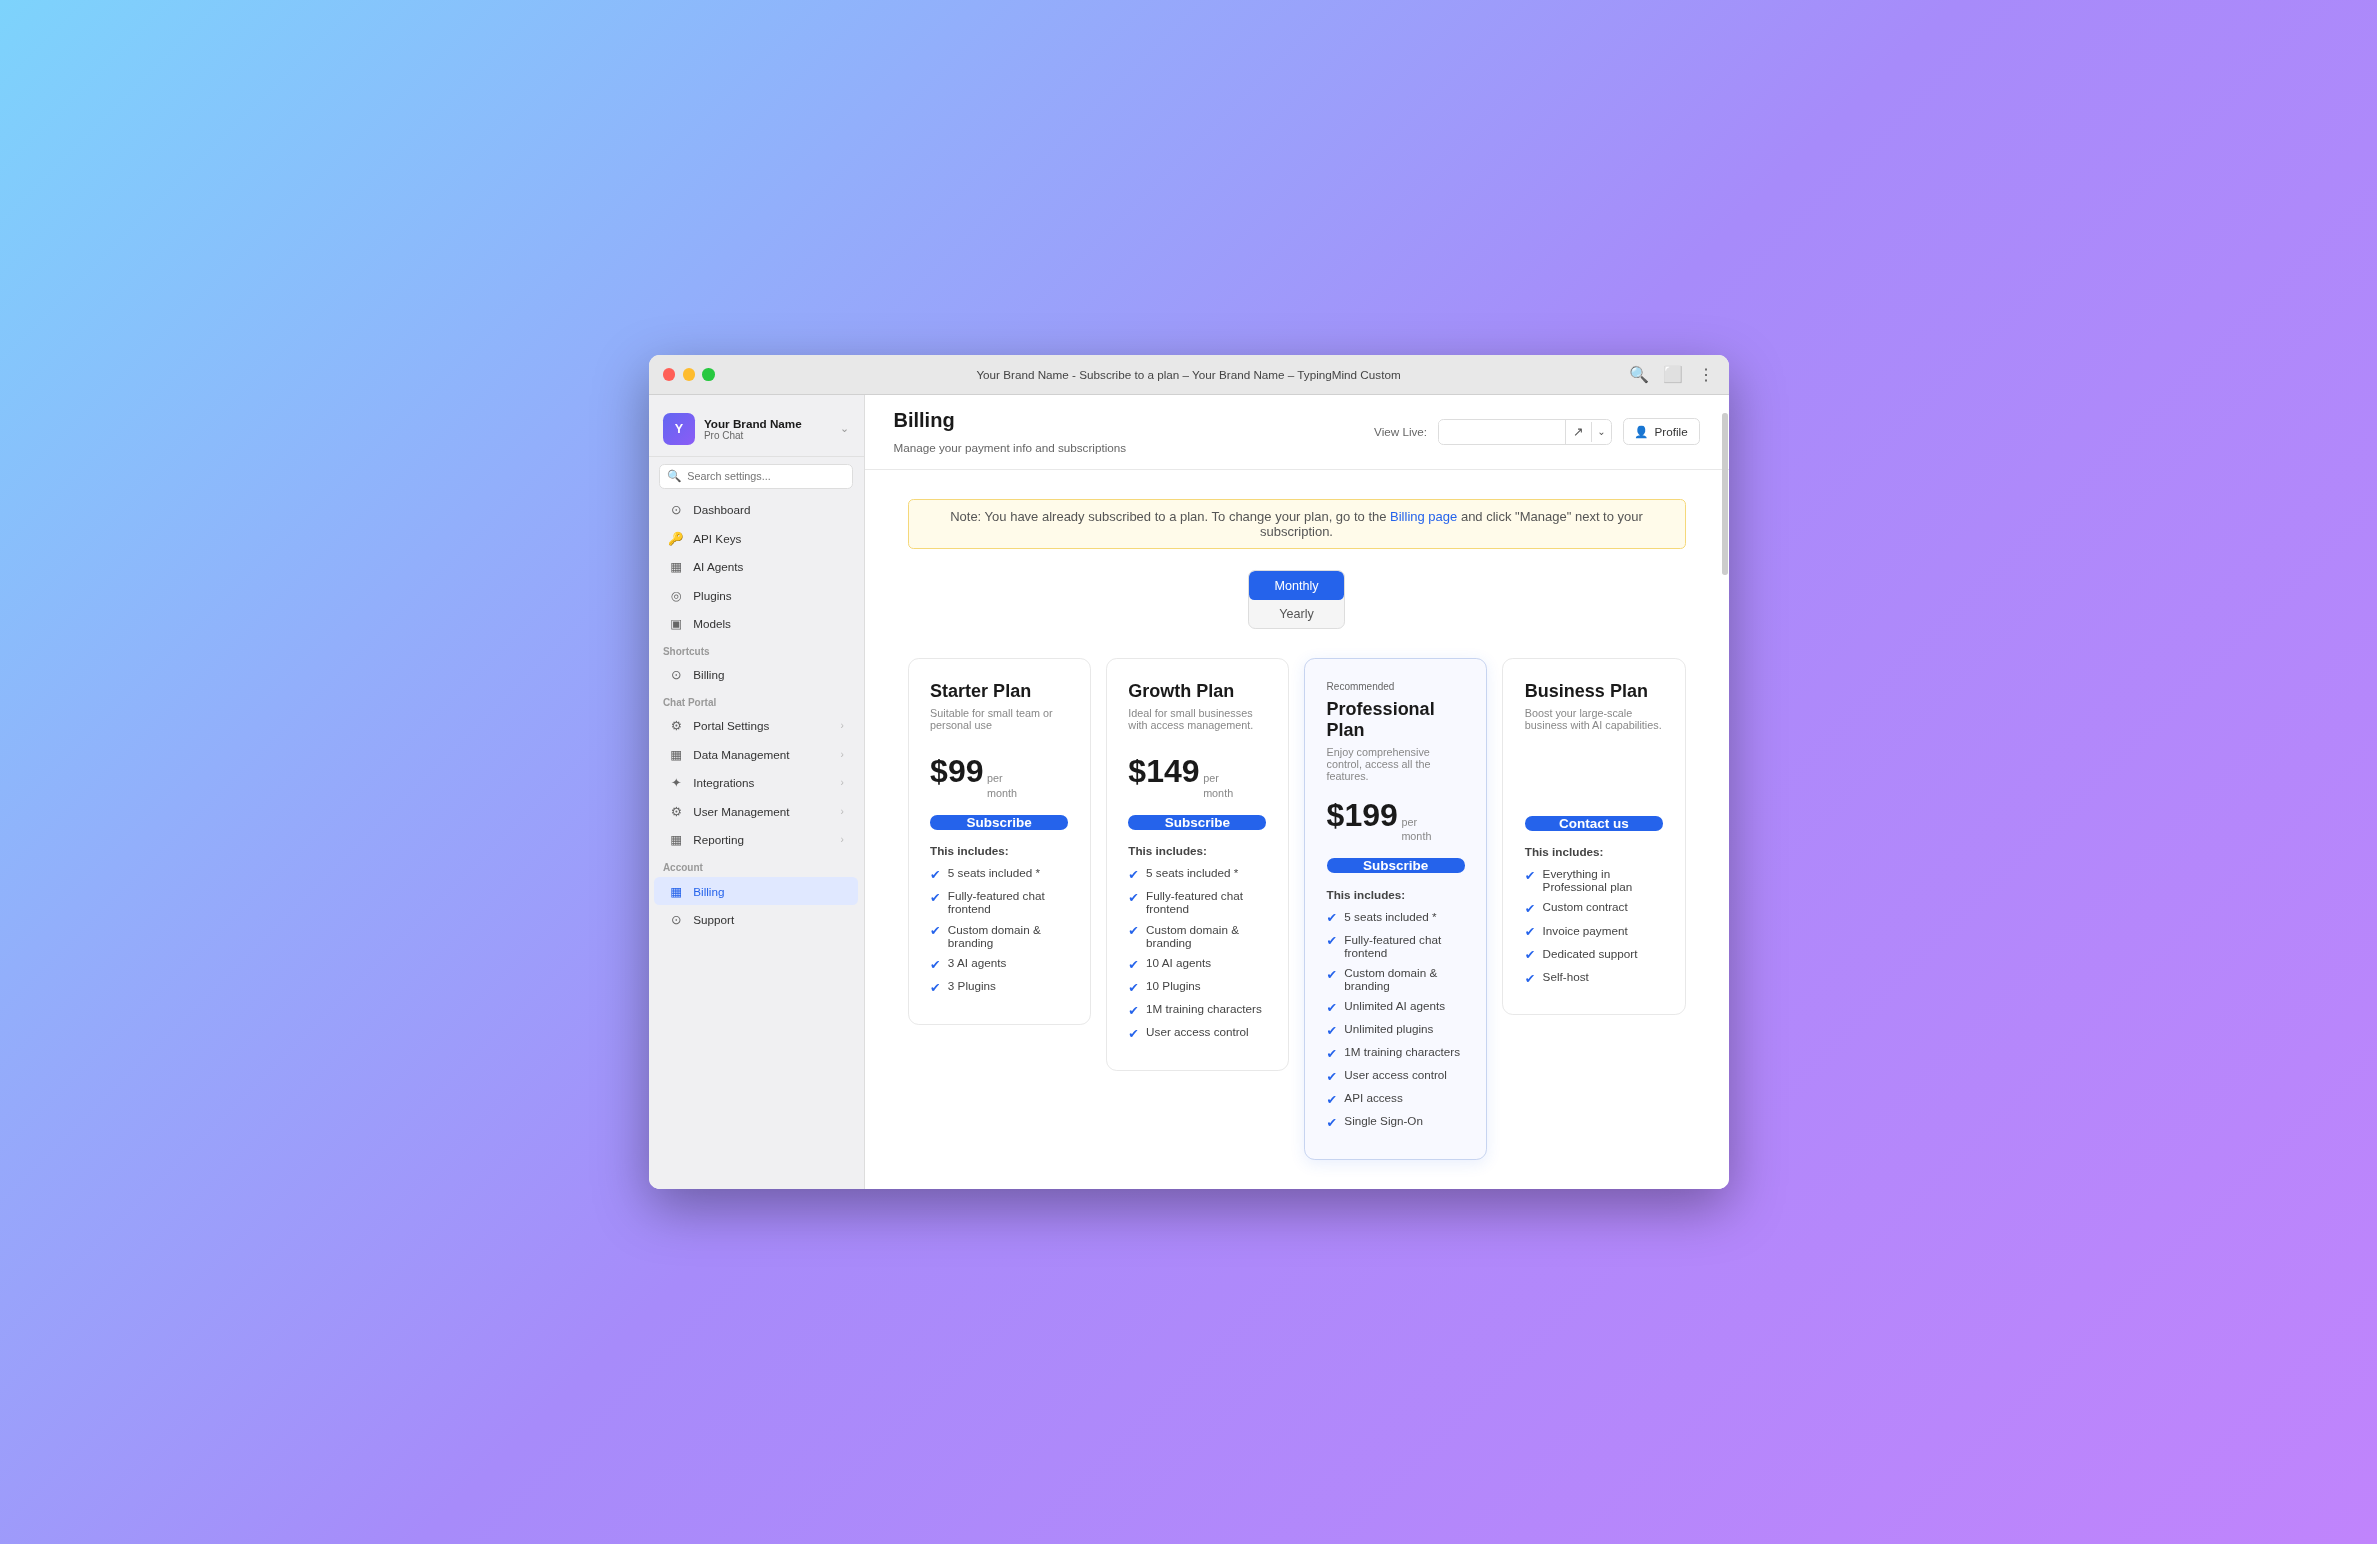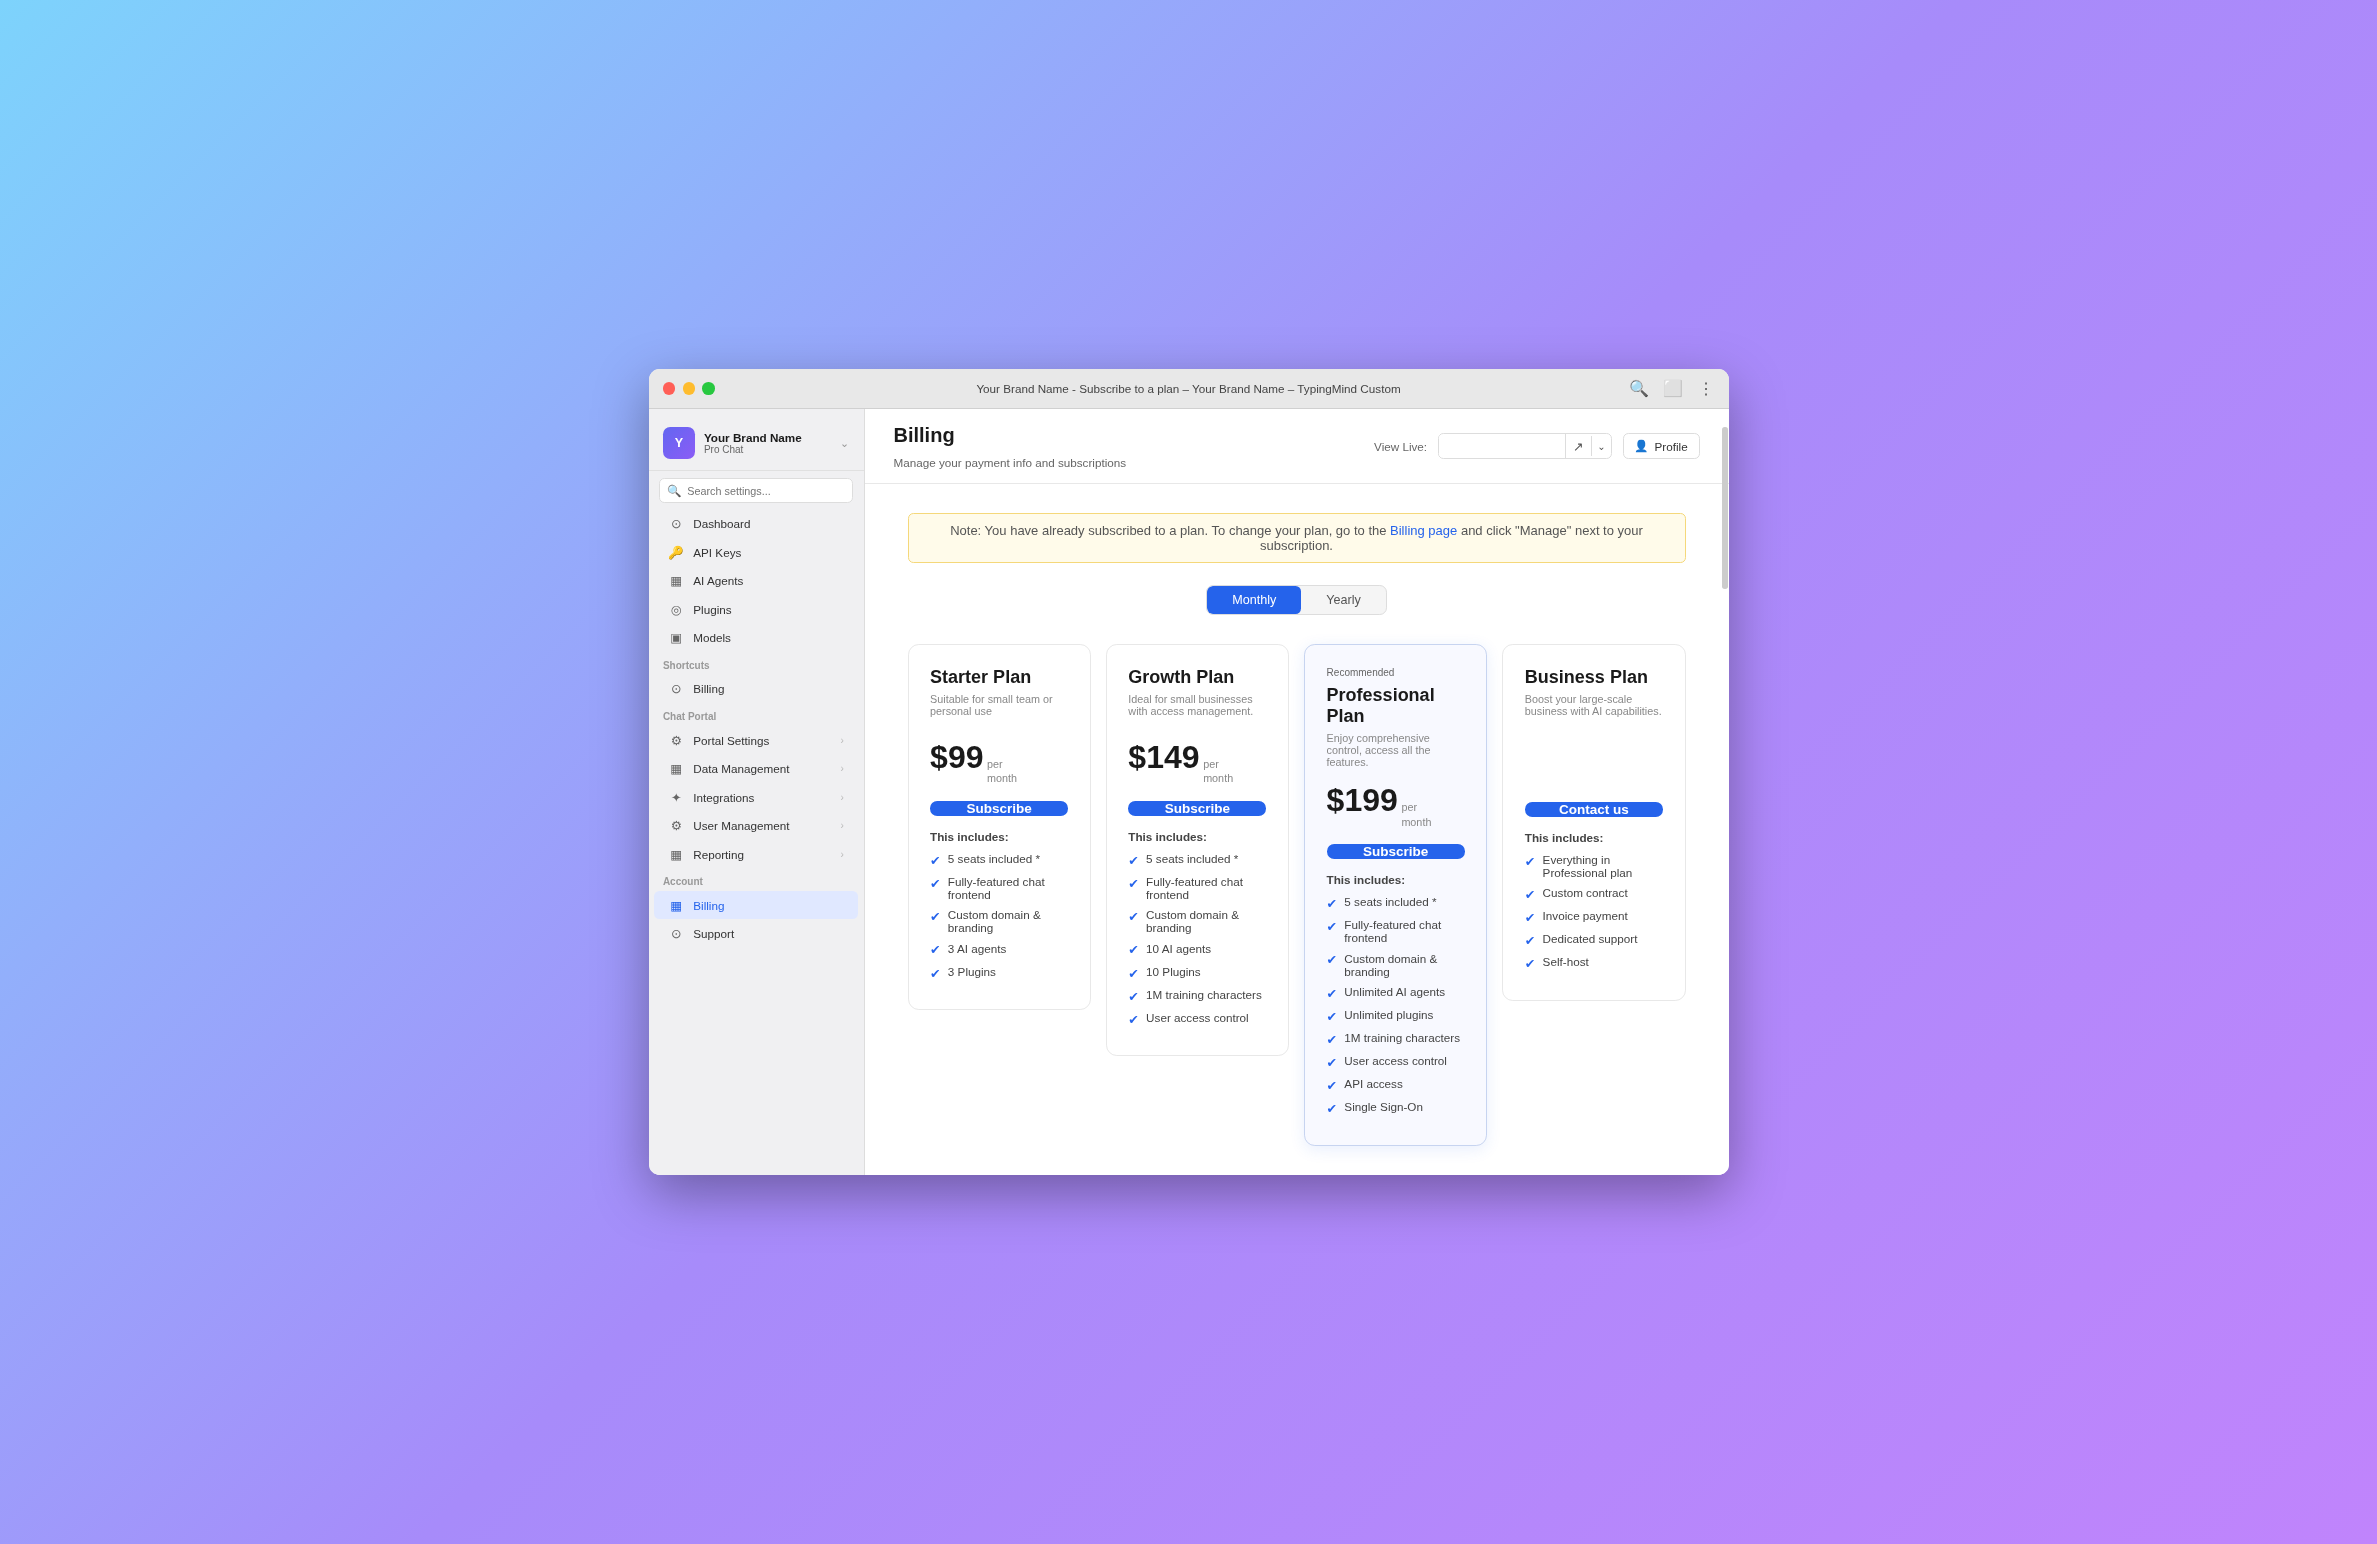--- a/index.html
+++ b/index.html
@@ -232,20 +232,21 @@
       display: flex;
       justify-content: center;
       margin-bottom: 29px;
     }
     .toggle-group {
       display: flex;
       border: 0.9px solid #ddd;
       border-radius: 7.2px;
       overflow: hidden;
       background: #f5f5f5;
+      flex-direction: column;
     }
     .toggle-btn {
       padding: 7.2px 25px;
       border: none;
       background: none;
       font-size: 12.6px;
       cursor: pointer;
       color: #555;
       font-weight: 500;
     }

